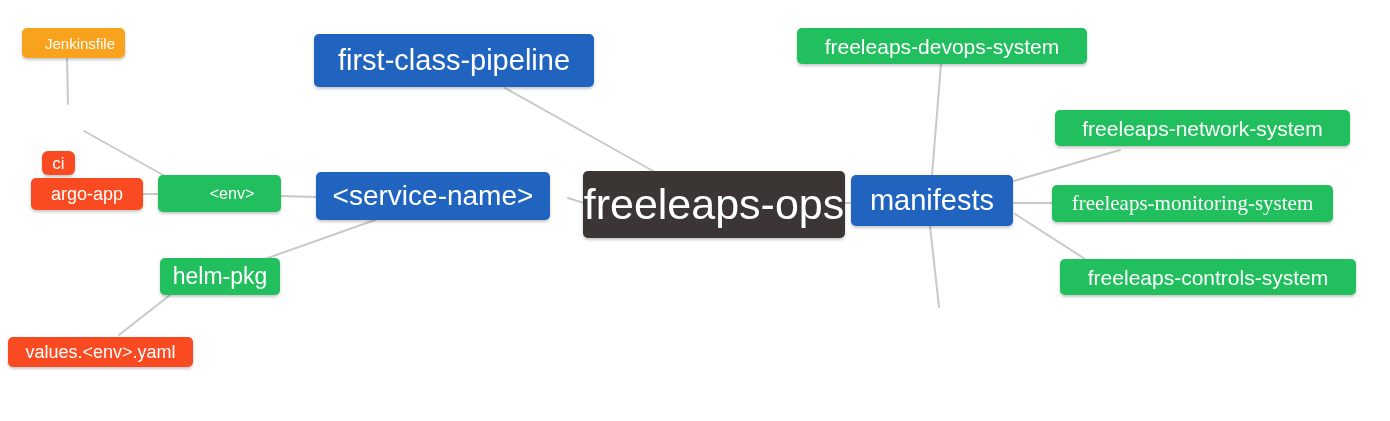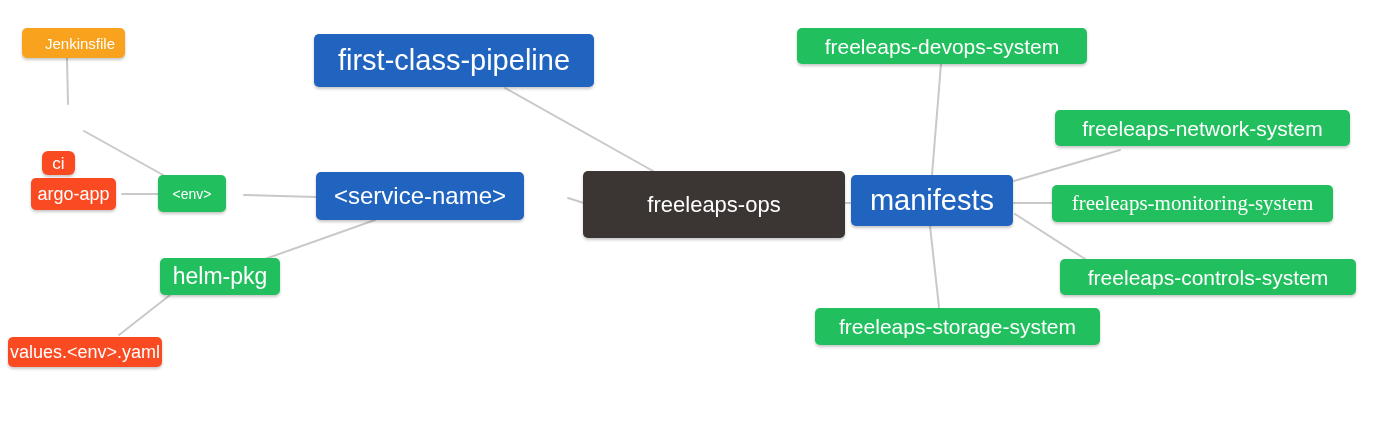--- a/index.html
+++ b/index.html
@@ -43,27 +43,27 @@
   }
   .node.blue{background:var(--blue);}
   .node.green{background:var(--green);}
   .node.orange{background:var(--orange);}
   .node.red{background:var(--red);}
   .node.dark{background:var(--dark);}
 
   
   .n-jenkinsfile{left:22px;  top:28px;  width:90px;  height:30px; font-size:15px;padding-left:13px;}
   .n-ci{left:42px;  top:104px; width:33px;  height:24px; font-size:17px; border-radius:6px;margin-top:47px;}
-  .n-argo-app{left:31px;  top:178px; width:85px;  height:32px; font-size:18px;}
-  .n-env{left:158px; top:175px; width:68px;  height:37px; font-size:14px;}
+  .n-argo-app{left:31px;  top:178px; width:112px;  height:32px; font-size:18px;}
+  .n-env{left:158px; top:175px; width:98px;  height:37px; font-size:16px;padding-left:25px;}
   .n-helm-pkg{left:160px; top:258px; width:120px; height:37px; font-size:23px;}
-  .n-values-yaml{left:8px;   top:337px; width:154px; height:30px; font-size:18px;}
+  .n-values-yaml{left:8px;   top:337px; width:185px; height:30px; font-size:18px;}
   .n-pipeline{left:314px; top:34px;  width:280px; height:53px; font-size:29px;}
-  .n-service{left:316px; top:172px; width:208px; height:48px; font-size:24px;text-align:center;}
-  .n-root{left:583px; top:171px; width:262px; height:67px; font-size:22px;}
+  .n-service{left:316px; top:172px; width:234px; height:48px; font-size:28px;text-align:center;}
+  .n-root{left:583px; top:171px; width:262px; height:67px; font-size:43px;}
   .n-manifests{left:851px; top:175px; width:162px; height:51px; font-size:29px;}
   .n-devops{left:797px; top:28px;  width:290px; height:36px; font-size:21px;}
   .n-network{left:1055px;top:110px; width:295px; height:36px; font-size:21px;}
   .n-monitoring{left:1052px;top:185px; width:281px; height:37px; font-size:21px;font-family:Liberation Serif, serif;}
   .n-controls{left:1060px;top:259px; width:296px; height:36px; font-size:21px;}
   .n-storage{left:815px; top:308px; width:285px; height:37px; font-size:21px;}
 </style>
 </head>
 <body>
 
@@ -93,15 +93,14 @@
   <div class="node green  n-helm-pkg">helm-pkg</div>
   <div class="node red    n-values-yaml">values.&lt;env&gt;.yaml</div>
   <div class="node blue   n-pipeline">first-class-pipeline</div>
   <div class="node blue   n-service">&lt;service-name&gt;</div>
   <div class="node dark   n-root">freeleaps-ops</div>
   <div class="node blue   n-manifests">manifests</div>
   <div class="node green  n-devops">freeleaps-devops-system</div>
   <div class="node green  n-network">freeleaps-network-system</div>
   <div class="node green  n-monitoring">freeleaps-monitoring-system</div>
   <div class="node green  n-controls">freeleaps-controls-system</div>
-  <div class="node green  n-storage">freeleaps-storage-system</div>
 
 </div>
 
 </body></html>

